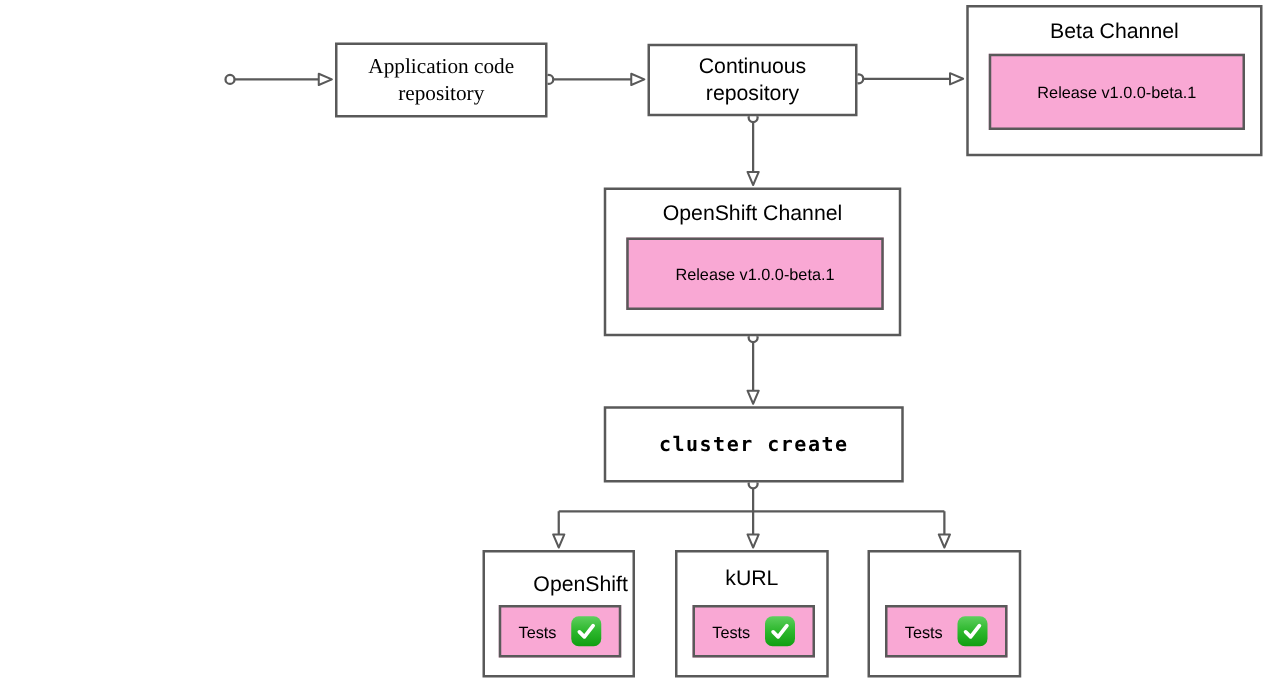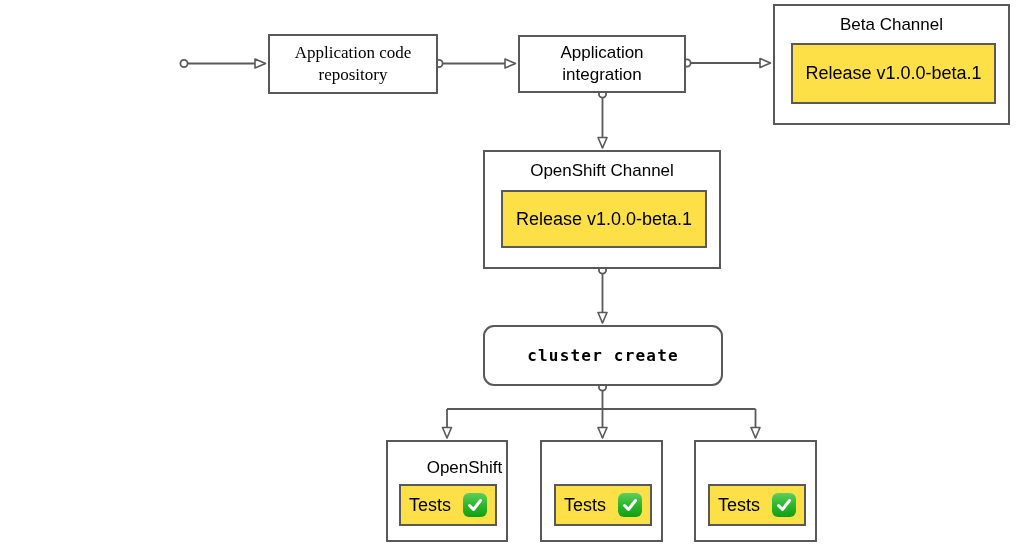--- a/index.html
+++ b/index.html
@@ -37,26 +37,26 @@
     align-items: center;
     justify-content: center;
     text-align: center;
     font-size: 17px;
     line-height: 20px;
   }
   .inner-box {
     position: absolute;
     box-sizing: border-box;
     border: 2px solid #595959;
-    background: #fde047;
+    background: #f9a8d4;
     display: flex;
     align-items: center;
     justify-content: center;
     text-align: center;
-    font-size: 18px;
+    font-size: 13px;
   }
   .mono-label {
     font-family: "DejaVu Sans Mono", "Liberation Mono", monospace;
     font-weight: bold;
     font-size: 16px;
     letter-spacing: 1.2px;
   }
   .tests-box { gap: 12px; }
   .check-badge {
     width: 24px; height: 24px;
@@ -95,54 +95,55 @@
       <path d="M755.5,409 L755.5,437.5" marker-end="url(#arrow)"></path>
     </g>
   </svg>
 
 
   <div class="node leaf" style="left:268px; top:34px; width:170px; height:60px;font-family:Liberation Serif, serif;">
     <span>Application code repository</span>
   </div>
 
   <div class="node leaf" style="left:518px; top:35px; width:168px; height:58px;">
-    <span>Application integration</span>
+    <span>Continuous repository</span>
   </div>
 
   <div class="node" style="left:773px; top:4px; width:237px; height:121px;">
     <div class="node-title" style="height:37px;">Beta Channel</div>
     <div class="inner-box" style="left:16px; top:37px; width:205px; height:61px;">
       <span>Release v1.0.0-beta.1</span>
     </div>
   </div>
 
   <div class="node" style="left:483px; top:150px; width:238px; height:119px;">
     <div class="node-title" style="height:38px;">OpenShift Channel</div>
     <div class="inner-box" style="left:16px; top:38px; width:206px; height:58px;">
       <span>Release v1.0.0-beta.1</span>
     </div>
   </div>
 
-  <div class="node leaf" style="left:483px; top:325px; width:240px; height:61px;border-radius:11px;">
+  <div class="node leaf" style="left:483px; top:325px; width:240px; height:61px;">
     <span class="mono-label">cluster create</span>
   </div>
 
   <div class="node" style="left:386px; top:440px; width:122px; height:102px;">
     <div class="node-title" style="height:51px;margin-left:35px;">OpenShift</div>
     <div class="inner-box tests-box" style="left:11px; top:42px; width:98px; height:42px;">
       <span>Tests</span>
       <span class="check-badge">
         <svg width="16" height="14" viewBox="0 0 16 14">
           <path d="M2.5,7.5 L6.5,11.5 L13.5,2.5" stroke="#ffffff" stroke-width="3" fill="none" stroke-linecap="round" stroke-linejoin="round"></path>
         </svg>
       </span>
     </div>
   </div>
 
   <div class="node" style="left:540px; top:440px; width:123px; height:102px;">
+    <div class="node-title" style="height:42px;">kURL</div>
     <div class="inner-box tests-box" style="left:12px; top:42px; width:98px; height:42px;">
       <span>Tests</span>
       <span class="check-badge">
         <svg width="16" height="14" viewBox="0 0 16 14">
           <path d="M2.5,7.5 L6.5,11.5 L13.5,2.5" stroke="#ffffff" stroke-width="3" fill="none" stroke-linecap="round" stroke-linejoin="round"></path>
         </svg>
       </span>
     </div>
   </div>
 

